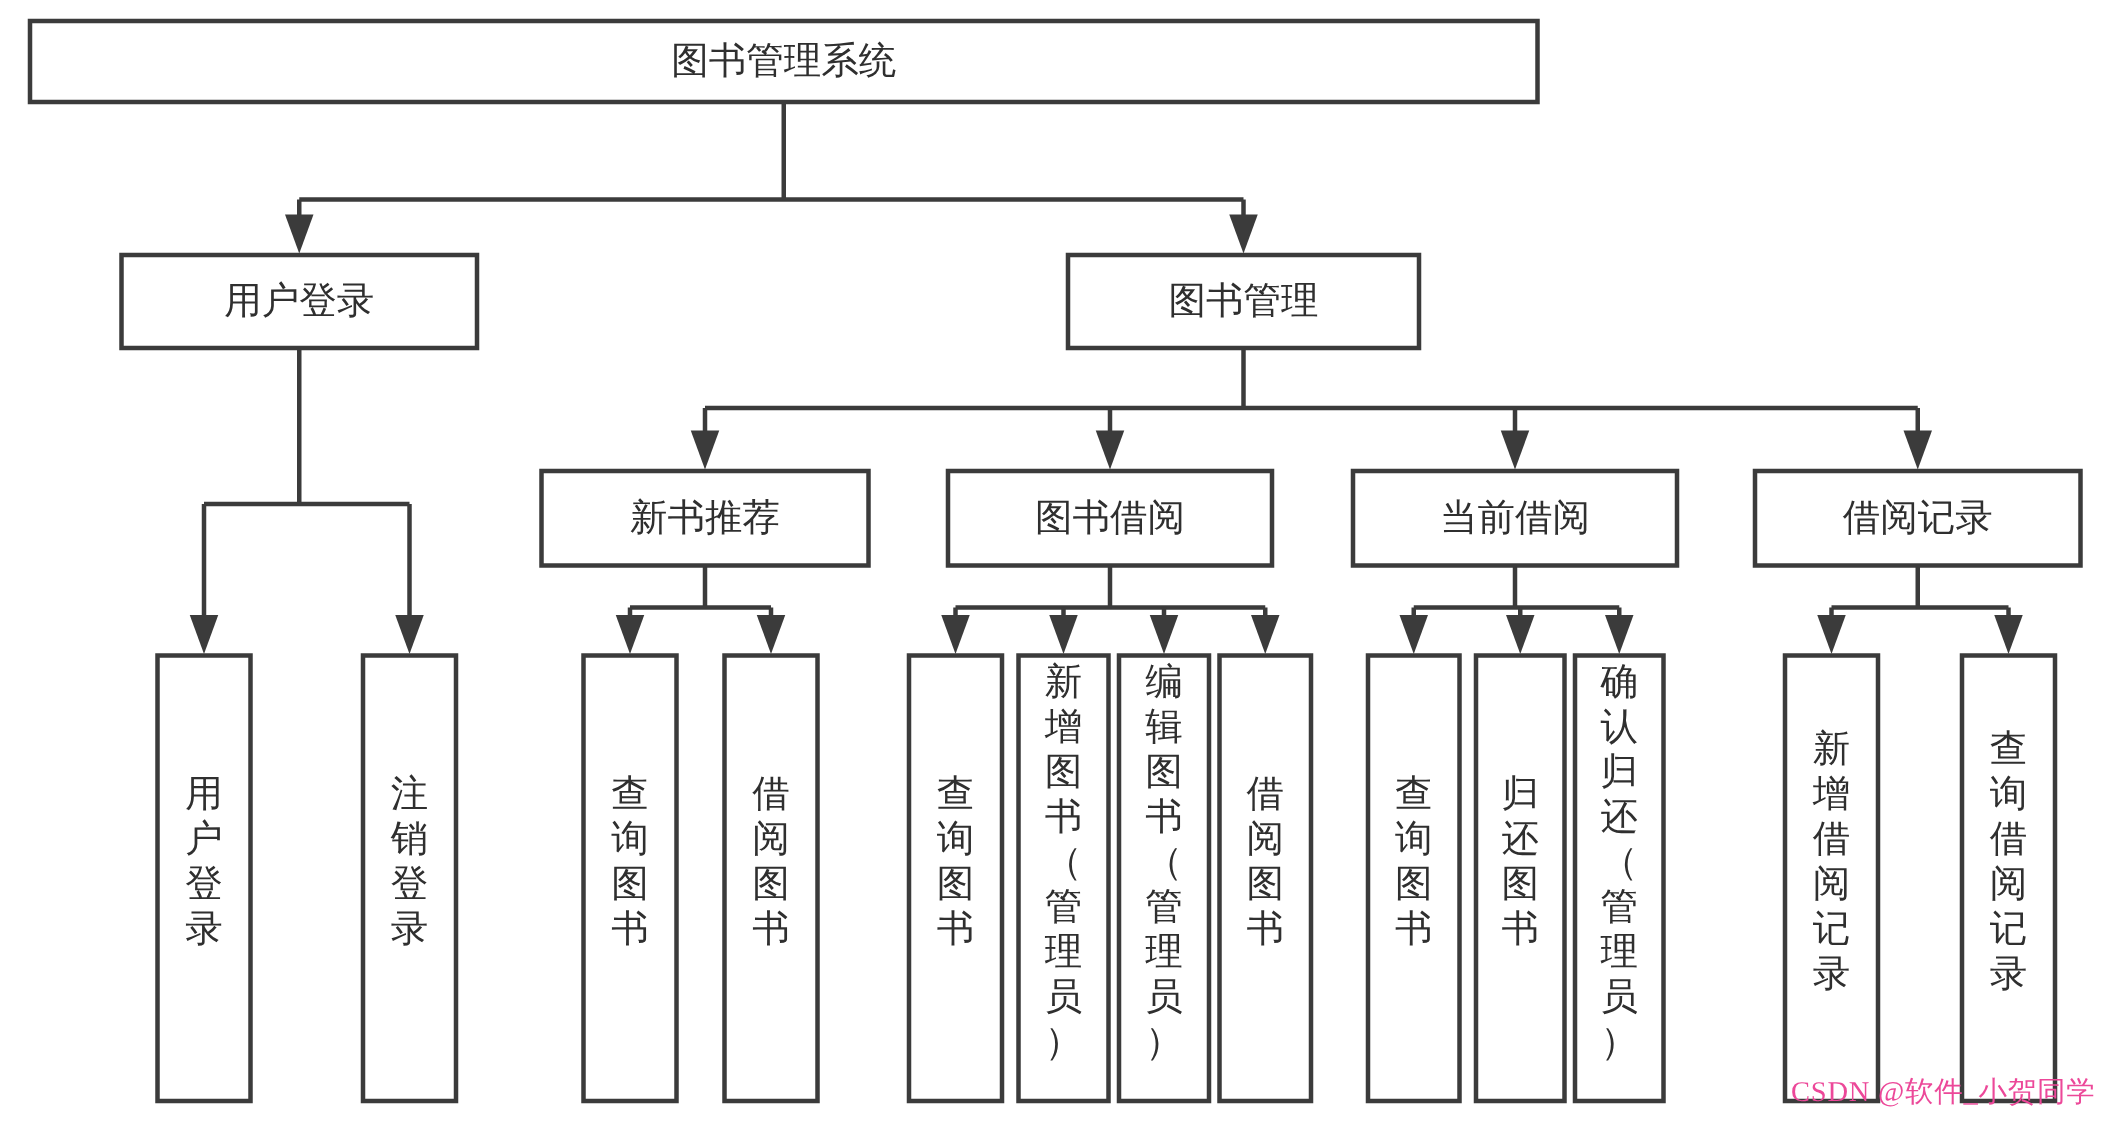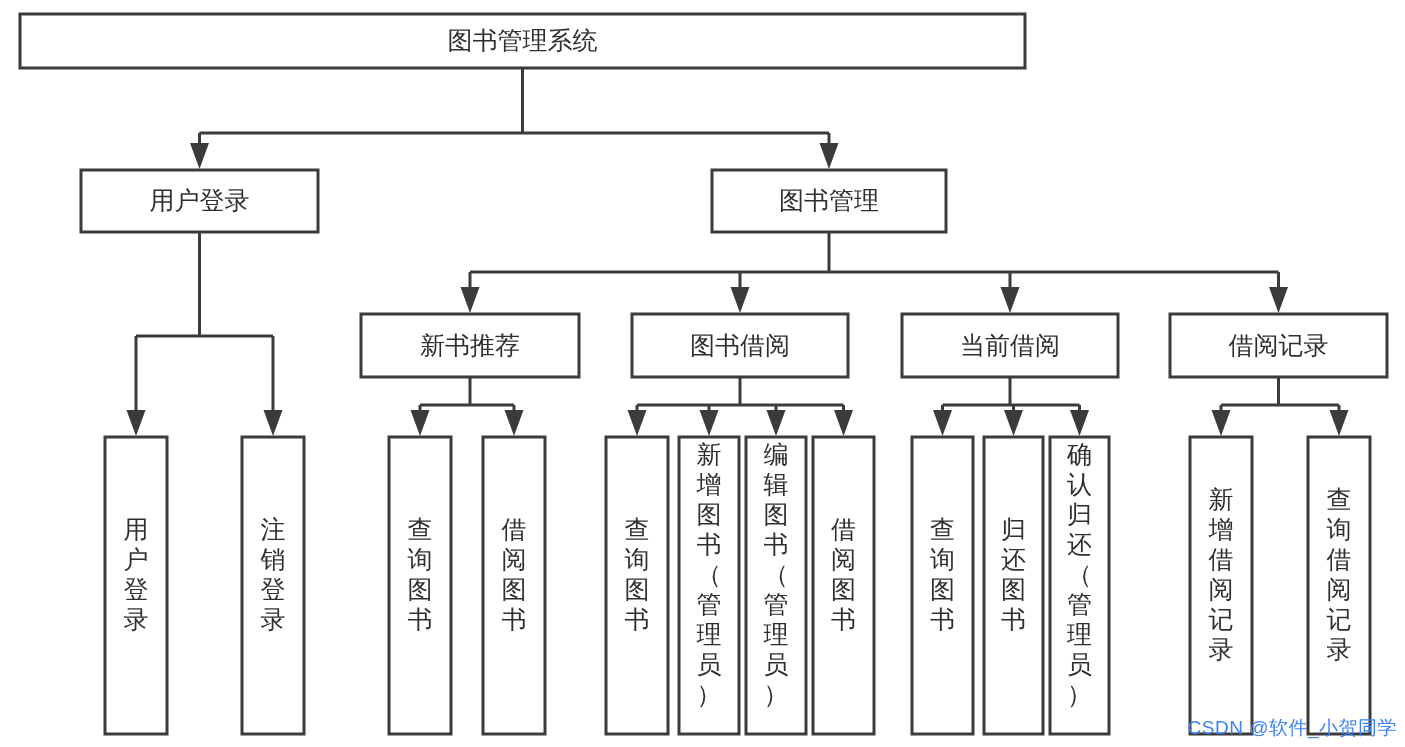--- a/index.html
+++ b/index.html
@@ -51,23 +51,23 @@
   .node-label-v {
     font-family: "DejaVu Sans", "Liberation Sans", sans-serif;
     font-size: 25px;
     fill: #2f2f2f;
     text-anchor: middle;
   }
   .watermark {
     position: absolute;
     right: 8px;
     bottom: 6px;
-    font-family: Liberation Sans, sans-serif;
+    font-family: Liberation Serif, serif;
     font-size: 19px;
-    color: #3b82f6;
+    color: #ec4899;
     letter-spacing: 0.5px;
     white-space: nowrap;
     user-select: none;
   }
 </style>
 </head>
 <body>
 
 <div id="diagram-root">
   <svg id="tree-svg" viewBox="0 0 1405 747" xmlns="http://www.w3.org/2000/svg">

